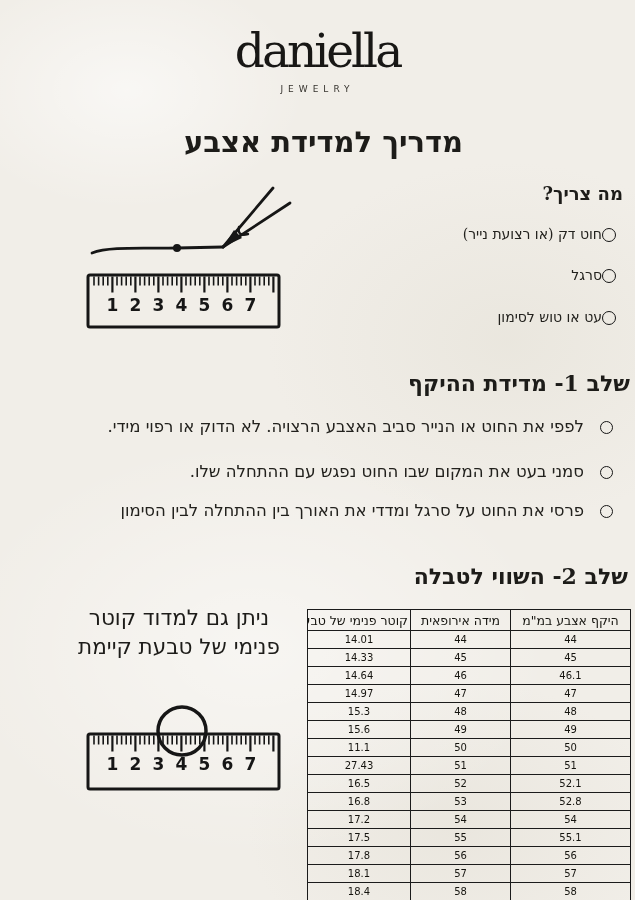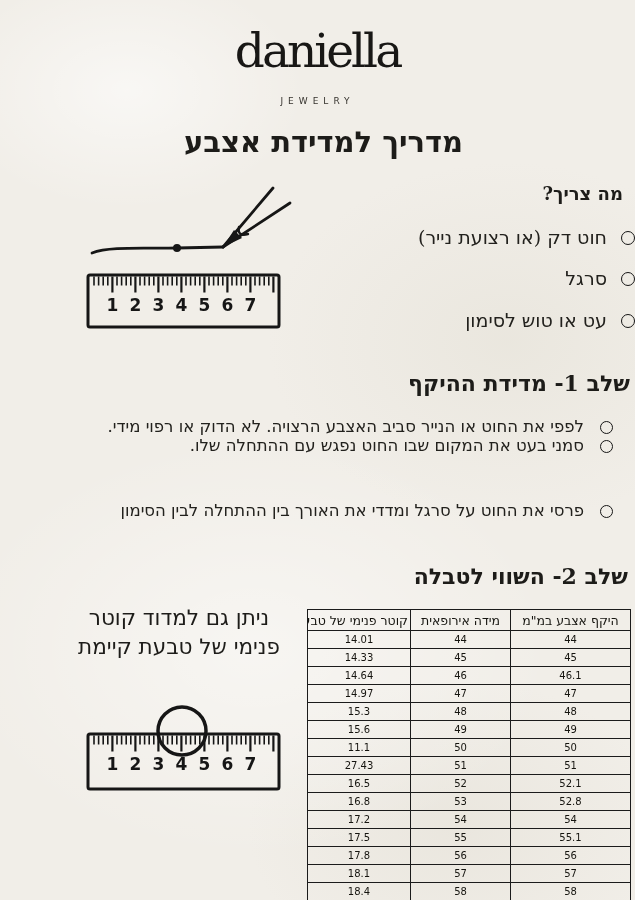--- a/index.html
+++ b/index.html
@@ -15,37 +15,37 @@
       radial-gradient(ellipse 350px 250px at 72% 92%, rgba(219,214,201,.32), transparent 60%);
     font-family:"DejaVu Serif","DejaVu Sans",serif;
   }
   .logo{position:absolute;top:26px;left:0;width:100%;text-align:center;}
   .logo-name{
     font-family:"DejaVu Serif",serif;
     font-size:47px;line-height:50px;letter-spacing:-3px;color:#181715;
   }
   .logo-sub{
     font-family:"DejaVu Sans",sans-serif;
-    font-size:9px;letter-spacing:5px;margin-top:20px;color:#35322d;
+    font-size:9px;letter-spacing:5px;margin-top:8px;color:#35322d;
   }
   .title{
     position:absolute;top:119px;left:0;width:100%;margin:6px;text-align:center;
     direction:rtl;font-size:29px;font-weight:bold;color:#1d1c19;
   }
   .sec-head{
     position:absolute;margin:0;direction:rtl;font-weight:bold;color:#1d1c19;white-space:nowrap;
   }
   .needs-head{top:183px;right:12px;font-size:18px;margin-left:15px;}
   .step1-head{top:370px;right:5px;font-size:22px;}
   .step2-head{top:563px;right:7px;font-size:22px;}
   .item{
     position:absolute;direction:rtl;display:flex;align-items:center;white-space:nowrap;
     color:#22211d;
   }
-  .need{right:0;font-size:19px;gap:14px;}
+  .need{right:19px;font-size:14px;gap:0;}
   .step{right:22px;font-size:16.5px;gap:16px;}
   .bullet{
     flex:0 0 auto;width:13px;height:13px;border:1.8px solid #161616;border-radius:50%;
     background:transparent;box-sizing:border-box;margin-top:1px;
   }
   .need .bullet{width:14px;height:14px;}
   .side-note{
     position:absolute;left:55px;top:603px;width:248px;text-align:center;direction:rtl;
     font-size:21.5px;line-height:29px;color:#1d1c19;
   }
@@ -165,21 +165,21 @@
     <span class="bullet"></span>
     <span>עט או טוש לסימון</span>
   </div>
 
   <h2 class="sec-head step1-head">שלב 1- מדידת ההיקף</h2>
 
   <div class="item step" style="top:417px">
     <span class="bullet"></span>
     <span>לפפי את החוט או הנייר סביב האצבע הרצויה. לא הדוק או רפוי מידי.</span>
   </div>
-  <div class="item step" style="top:436px">
+  <div class="item step" style="top:462px">
     <span class="bullet"></span>
     <span>סמני בעט את המקום שבו החוט נפגש עם ההתחלה שלו.</span>
   </div>
   <div class="item step" style="top:501px">
     <span class="bullet"></span>
     <span>פרסי את החוט על סרגל ומדדי את האורך בין ההתחלה לבין הסימון</span>
   </div>
 
   <h2 class="sec-head step2-head">שלב 2- השווי לטבלה</h2>
 

